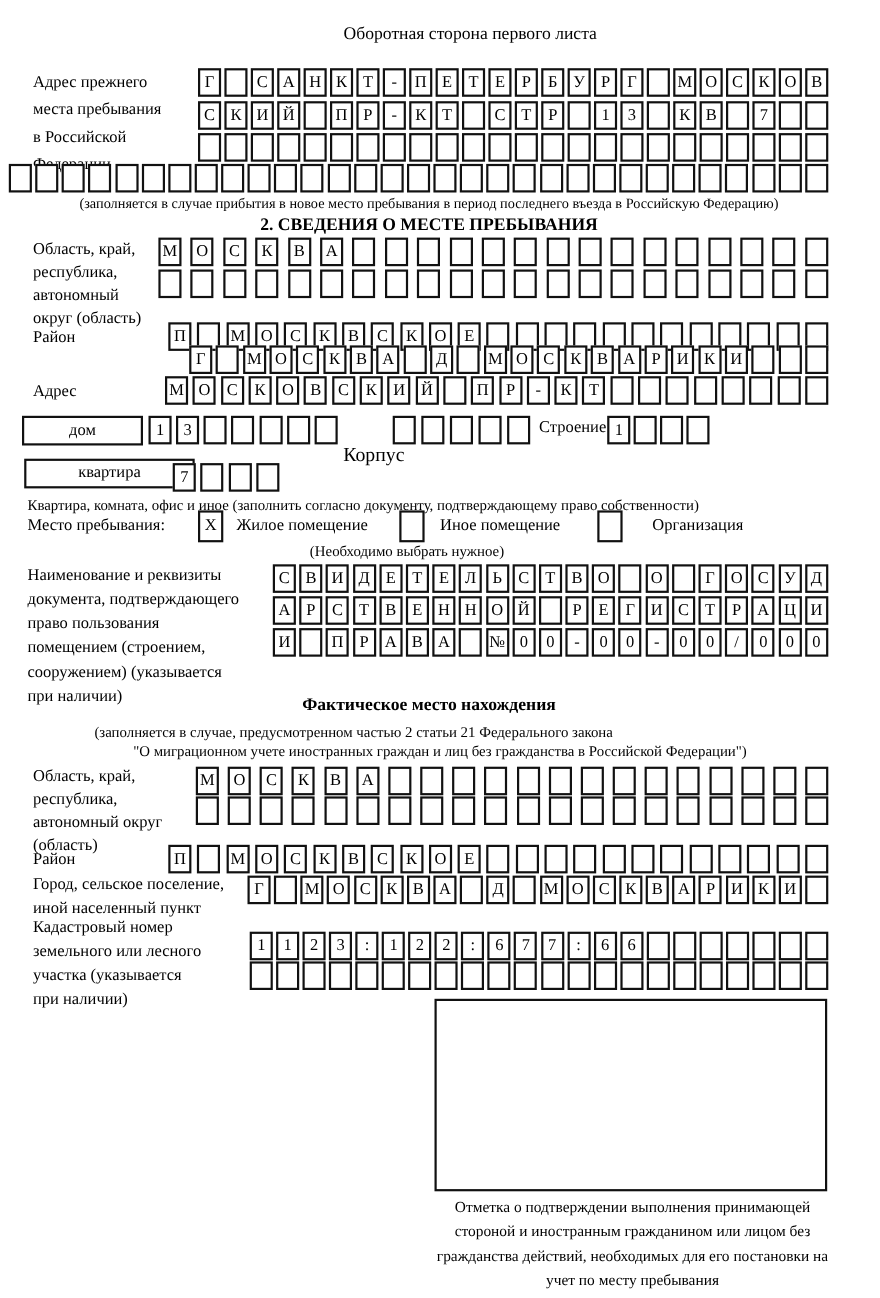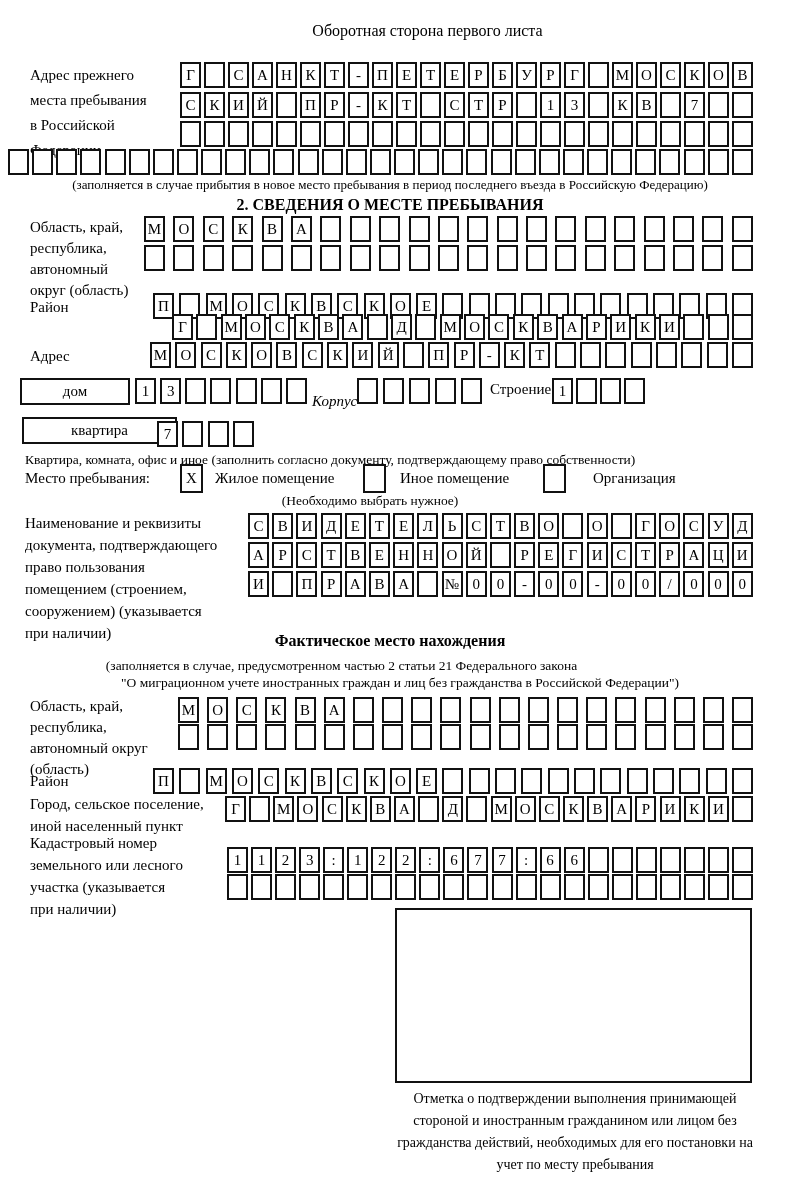--- a/index.html
+++ b/index.html
@@ -294,21 +294,21 @@
   <div class="widebox" style="left:20px;top:378px;width:110px;">дом</div>
   <div class="boxrow" style="left:135px;top:378px;width:172px;">
       <div class="cell">1</div>
       <div class="cell">3</div>
       <div class="cell"></div>
       <div class="cell"></div>
       <div class="cell"></div>
       <div class="cell"></div>
       <div class="cell"></div>
     </div>
-  <div class="abs" style="left:312px;top:393px;font-size:15px;font-style:italic;">Корпус</div>
+  <div class="abs" style="left:312px;top:403px;font-size:18px;">Корпус</div>
   <div class="boxrow" style="left:357px;top:378px;width:125px;">
       <div class="cell"></div>
       <div class="cell"></div>
       <div class="cell"></div>
       <div class="cell"></div>
       <div class="cell"></div>
     </div>
   <div class="abs" style="left:490px;top:381px;font-size:15px;">Строение</div>
   <div class="boxrow" style="left:552px;top:378px;width:93px;">
       <div class="cell">1</div>
@@ -407,21 +407,21 @@
       <div class="cell">-</div>
       <div class="cell">0</div>
       <div class="cell">0</div>
       <div class="cell">/</div>
       <div class="cell">0</div>
       <div class="cell">0</div>
       <div class="cell">0</div>
     </div>
 
   <div class="abs center bold" style="left:0;top:632px;width:780px;font-size:16px;">Фактическое место нахождения</div>
-  <div class="cap center" style="left:0;top:657px;width:643px;font-size:13.5px;margin-left:20px;">(заполняется в случае, предусмотренном частью 2 статьи 21 Федерального закона</div>
+  <div class="cap center" style="left:0;top:657px;width:643px;font-size:13.5px;">(заполняется в случае, предусмотренном частью 2 статьи 21 Федерального закона</div>
   <div class="cap center" style="left:0;top:674px;width:800px;font-size:13.5px;">"О миграционном учете иностранных граждан и лиц без гражданства в Российской Федерации")</div>
 
   <div class="lbl" style="left:30px;top:696px;">Область, край,
 республика,
 автономный округ
 (область)</div>
   <div class="boxrow" style="left:178px;top:697px;width:575px;">
       <div class="cell">М</div>
       <div class="cell">О</div>
       <div class="cell">С</div>

